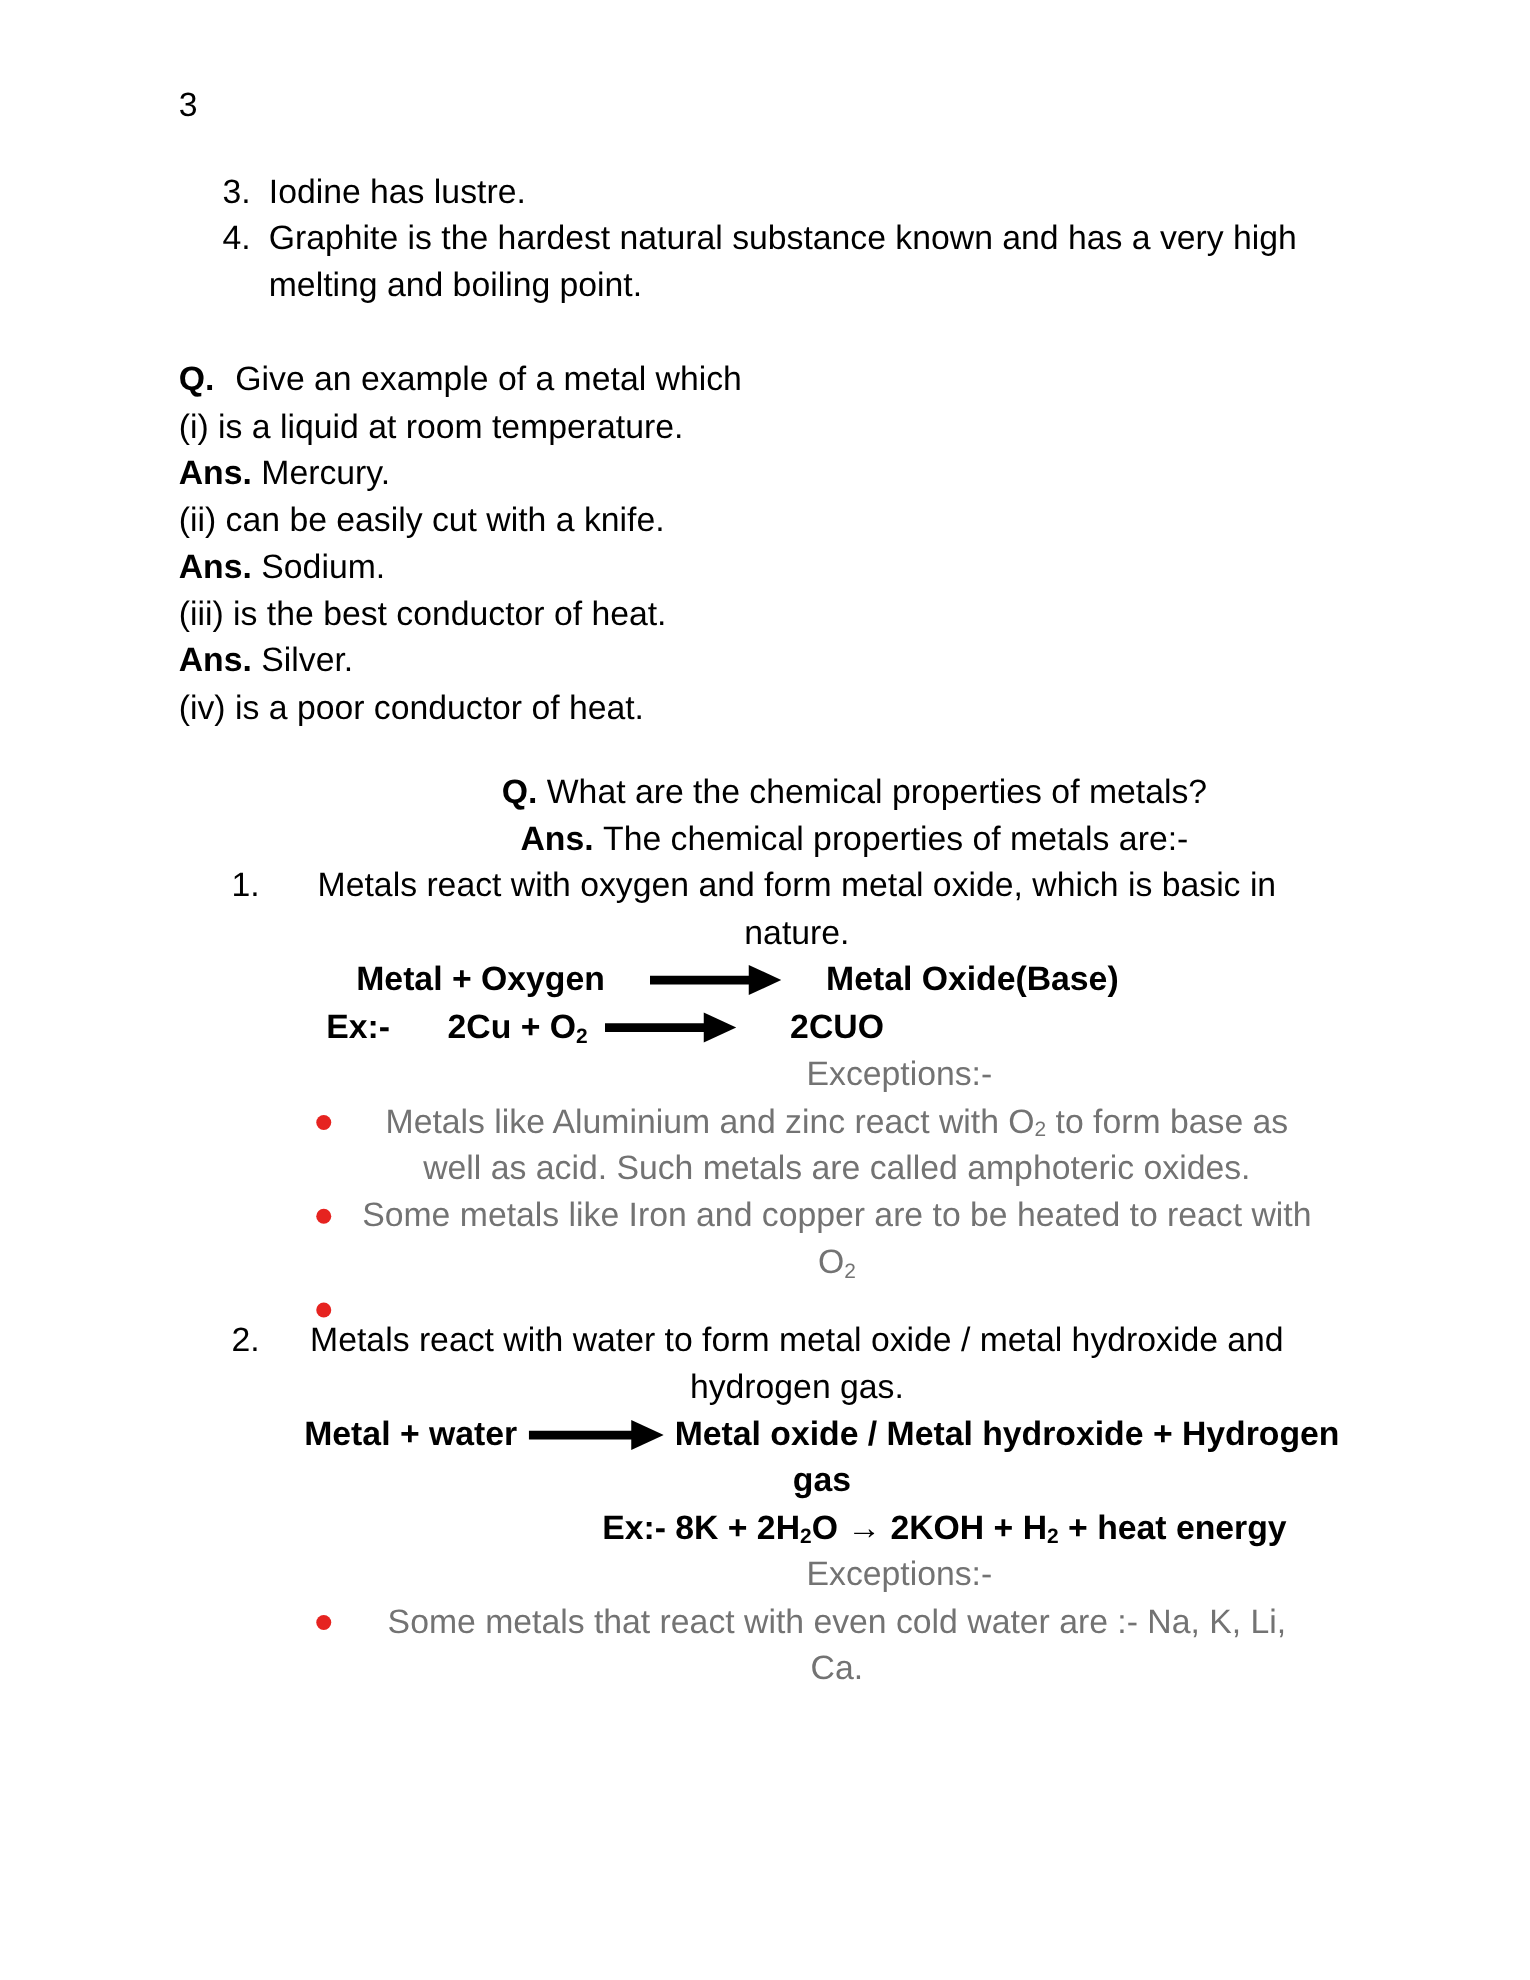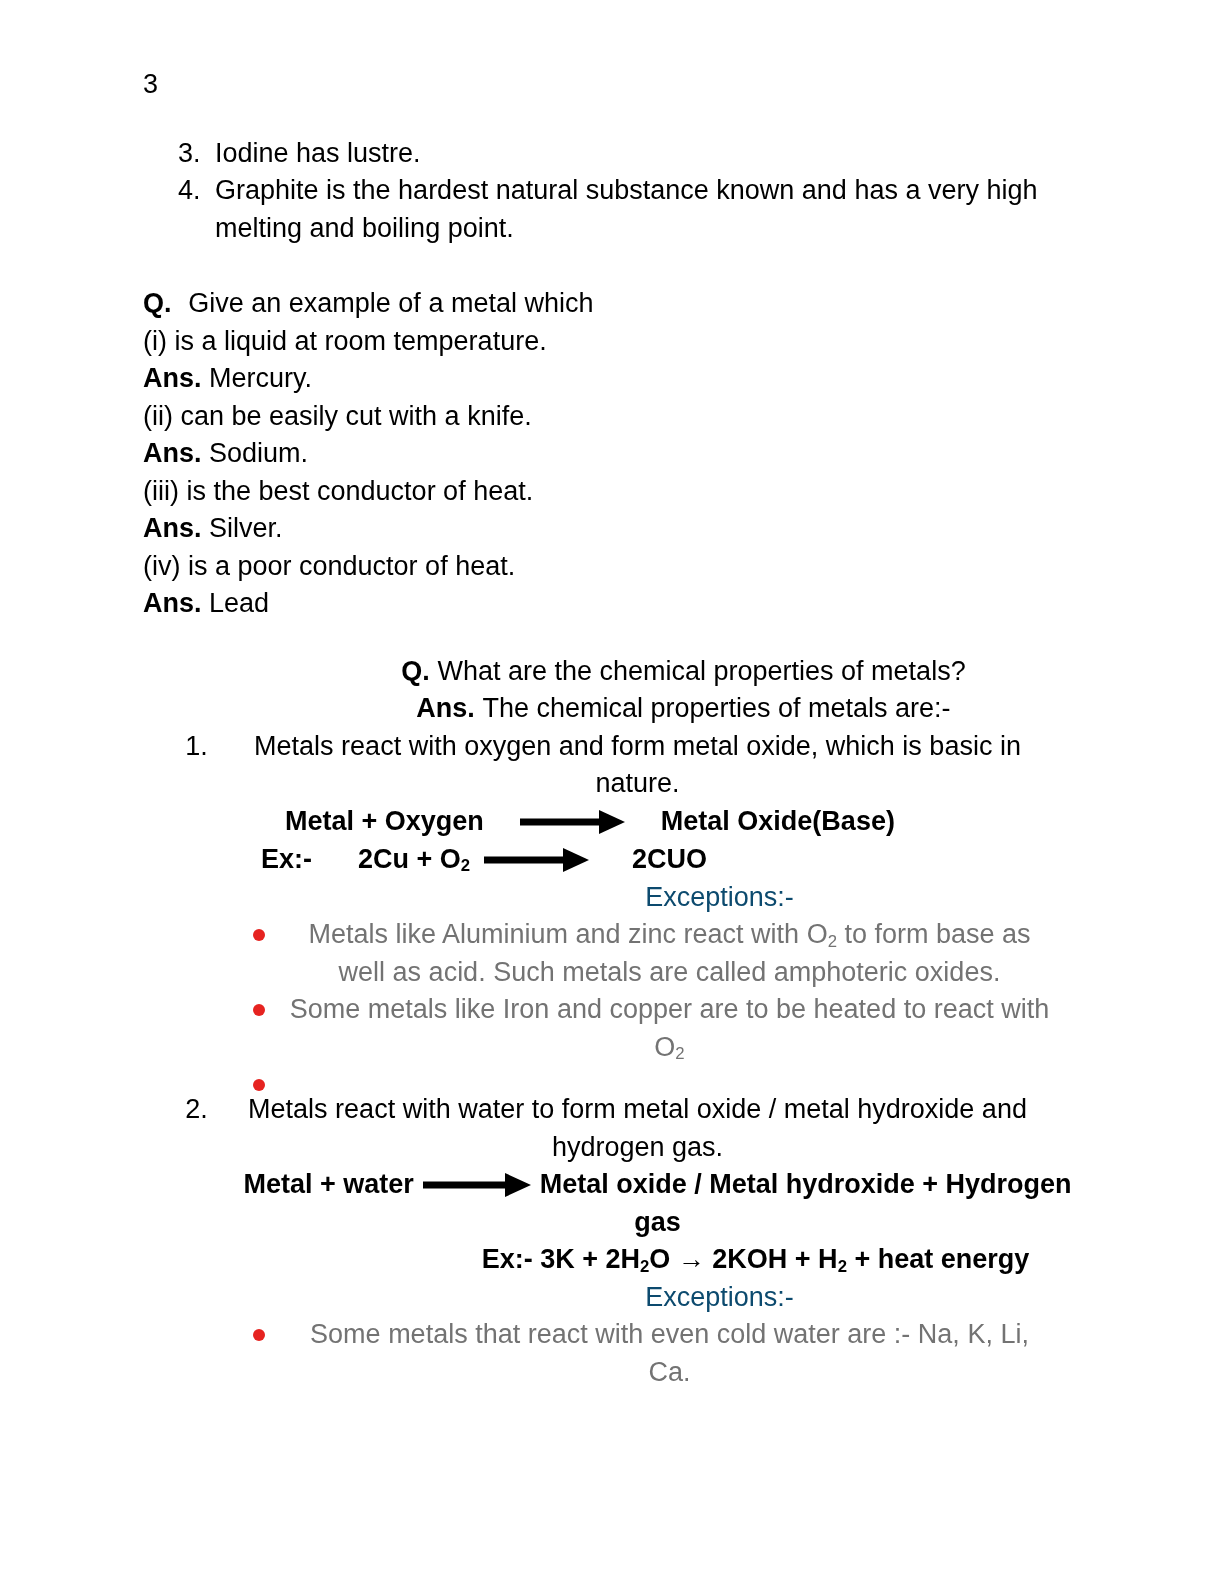--- a/index.html
+++ b/index.html
@@ -51,21 +51,21 @@
   .eq3 {
     margin-left: 92px;
     width: 845px;
     font-weight: bold;
   }
   .eq3 .arrow { vertical-align: -5px; margin: 0 9px; }
 
   .eq4 { margin-left: 144px; font-weight: bold; }
 
   
-  .red { color: #0c4a6e; }
+  .red { color: #737373; }
   .exlabel { margin-left: 72px; }
   .rli { display: flex; align-items: flex-start; }
   .rb-dot {
     flex: 0 0 auto;
     width: 12px; height: 12px;
     border-radius: 50%;
     background: #e62320;
     margin: 13px 0 0 110px;
   }
   .rb-text { width: 765px; margin-left: 22px; color: #737373; }
@@ -103,21 +103,20 @@
     <p class="line">(i) is a liquid at room temperature.</p>
     <p class="line"><b class="lbl">Ans.</b><span>Mercury.</span></p>
 
     <p class="line">(ii) can be easily cut with a knife.</p>
     <p class="line"><b class="lbl">Ans.</b><span>Sodium.</span></p>
 
     <p class="line">(iii) is the best conductor of heat.</p>
     <p class="line"><b class="lbl">Ans.</b><span>Silver.</span></p>
 
     <p class="line">(iv) is a poor conductor of heat.</p>
-    <p class="line"><b class="lbl">Ans.</b><span>Lead</span></p>
   </div>
 
   <div class="q2">
     <p class="line"><b class="lbl">Q.</b><span>What are the chemical properties of metals?</span></p>
     <p class="line"><b class="lbl">Ans.</b><span>The chemical properties of metals are:-</span></p>
 
     <div class="oli">
       <span class="oli-num">1.</span>
       <span class="oli-text">Metals react with oxygen and form metal oxide, which is basic in nature.</span>
     </div>
@@ -158,21 +157,21 @@
     <div class="oli">
       <span class="oli-num">2.</span>
       <span class="oli-text">Metals react with water to form metal oxide / metal hydroxide and hydrogen gas.</span>
     </div>
 
     <div class="eq3"><b>Metal + water</b><svg class="arrow" width="108" height="26" viewBox="0 0 108 26">
           <line x1="0" y1="13" x2="85" y2="13" stroke="#000" stroke-width="7"></line>
           <polygon points="82,1 108,13 82,25" fill="#000"></polygon>
         </svg><b>Metal oxide / Metal hydroxide + Hydrogen gas</b></div>
 
-    <p class="eq4"><b><span>Ex:- 3K + 2H</span><sub>2</sub><span>O → 2KOH + H</span><sub>2</sub><span> + heat energy</span></b></p>
+    <p class="eq4"><b><span>Ex:- 8K + 2H</span><sub>2</sub><span>O → 2KOH + H</span><sub>2</sub><span> + heat energy</span></b></p>
 
     <p class="red exlabel">Exceptions:-</p>
 
     <div class="rli">
       <span class="rb-dot"></span>
       <span class="rb-text"><span>Some metals that react with even cold water are :- Na, K, Li, Ca.</span><sub></sub><span></span></span>
     </div>
   </div>
 
 </div>

